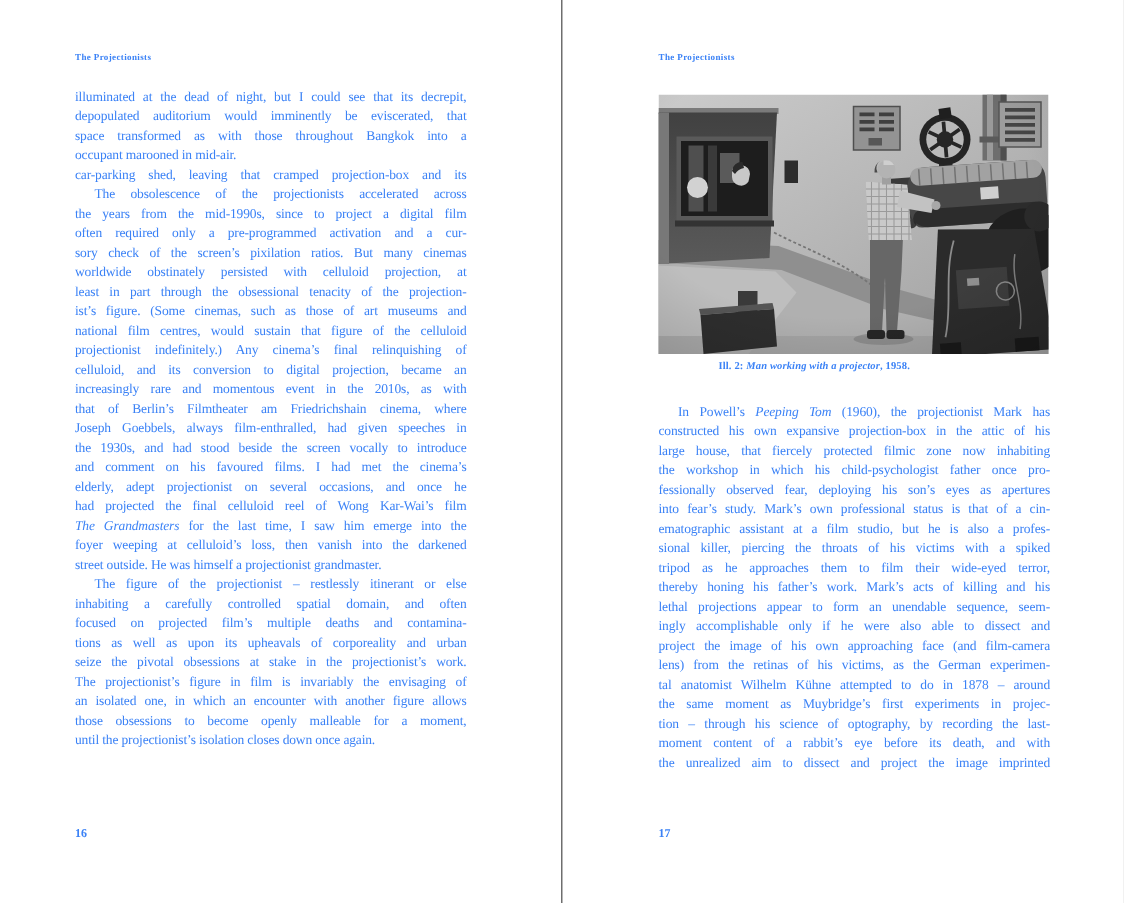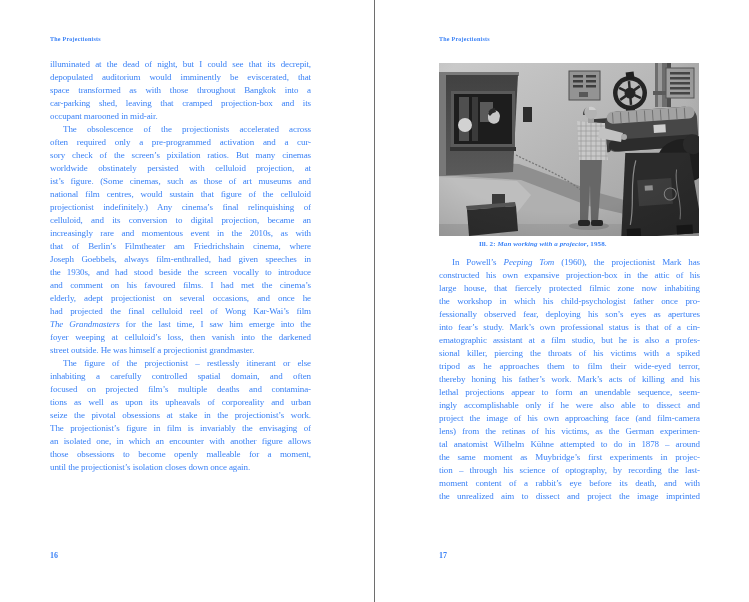--- a/index.html
+++ b/index.html
@@ -10,21 +10,21 @@
   }
   .divider{position:absolute;left:374px;top:0;width:1px;height:602px;background:#6e6e6e;}
   .running-header{
     position:absolute;top:35px;font-size:6px;font-weight:bold;letter-spacing:.25px;line-height:8px;
   }
   .running-header.lft{left:50px;} .running-header.rgt{left:439px;}
   .page-number{position:absolute;top:551px;font-size:8px;font-weight:bold;line-height:10px;text-align:right;}
   .page-number.lft{left:50px;} .page-number.rgt{left:439px;}
   .body-text{position:absolute;width:261px;font-size:9px;line-height:13px;letter-spacing:-0.1px;}
   .body-text.lft{left:50px;top:58px;}
-  .body-text.rgt{left:439px;top:256px;}
+  .body-text.rgt{left:439px;top:268px;}
   .line{text-align:justify;text-align-last:justify;height:13px;overflow:visible;white-space:nowrap;}
   .line.jst{white-space:normal;}
   .line.para-end{text-align-last:left;white-space:normal;}
   .line.indent{text-indent:13px;}
   .it{font-style:italic;}
   .bd{font-weight:bold;}
   .figure{position:absolute;left:439px;top:63px;width:260px;}
   .photo{display:block;width:260px;height:173px;}
   .caption{
     position:absolute;left:439px;top:240px;width:261px;
@@ -34,26 +34,28 @@
 </head>
 <body>
 
 <div class="spread" style="background: rgb(255, 255, 255); color: #3b82f6;">
 
   <div class="running-header lft">The Projectionists</div>
   <div class="body-text lft">
       <div class="line jst"><span>illuminated at the dead of night, but I could see that its decrepit,</span></div>
       <div class="line jst"><span>depopulated auditorium would imminently be eviscerated, that</span></div>
       <div class="line jst"><span>space transformed as with those throughout Bangkok into a</span></div>
+      <div class="line jst para-end"><span>occupant marooned in mid-air.</span></div>
       <div class="line jst"><span>car-parking shed, leaving that cramped projection-box and its</span></div>
-      <div class="line jst para-end"><span>occupant marooned in mid-air.</span></div>
       <div class="line jst indent"><span>The obsolescence of the projectionists accelerated across</span></div>
+      <div class="line jst"><span>the years from the mid-1990s, since to project a digital film</span></div>
       <div class="line jst"><span>often required only a pre-programmed activation and a cur-</span></div>
       <div class="line jst"><span>sory check of the screen’s pixilation ratios. But many cinemas</span></div>
       <div class="line jst"><span>worldwide obstinately persisted with celluloid projection, at</span></div>
+      <div class="line jst"><span>least in part through the obsessional tenacity of the projection-</span></div>
       <div class="line jst"><span>ist’s figure. (Some cinemas, such as those of art museums and</span></div>
       <div class="line jst"><span>national film centres, would sustain that figure of the celluloid</span></div>
       <div class="line jst"><span>projectionist indefinitely.) Any cinema’s final relinquishing of</span></div>
       <div class="line jst"><span>celluloid, and its conversion to digital projection, became an</span></div>
       <div class="line jst"><span>increasingly rare and momentous event in the 2010s, as with</span></div>
       <div class="line jst"><span>that of Berlin’s Filmtheater am Friedrichshain cinema, where</span></div>
       <div class="line jst"><span>Joseph Goebbels, always film-enthralled, had given speeches in</span></div>
       <div class="line jst"><span>the 1930s, and had stood beside the screen vocally to introduce</span></div>
       <div class="line jst"><span>and comment on his favoured films. I had met the cinema’s</span></div>
       <div class="line jst"><span>elderly, adept projectionist on several occasions, and once he</span></div>

